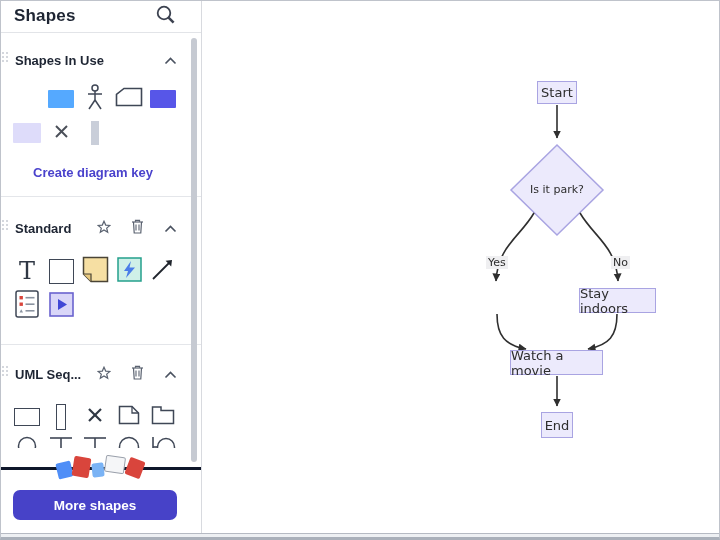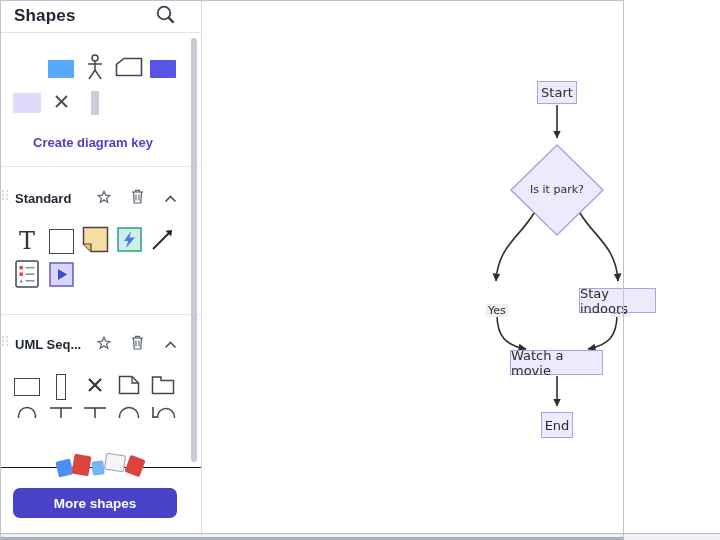--- a/index.html
+++ b/index.html
@@ -1,18 +1,18 @@
 <!DOCTYPE html>
 <html><head>
 <meta charset="utf-8">
 <style>
   * { margin:0; padding:0; box-sizing:border-box; }
   html,body { width:720px; height:540px; overflow:hidden;
               font-family:"Liberation Sans", sans-serif; background:#fff; }
-  .app { position:relative; width:624px; height:540px; background:#ec4899; }
+  .app { position:relative; width:720px; height:540px; background:#ec4899; }
   .frame { position:absolute; inset:0; border:1px solid #bfc3cb; border-bottom:3px solid #aab0ba; pointer-events:none; z-index:50; }
 
   
   .sidebar { position:absolute; left:0; top:0; width:202px; height:533px;
              background:#fff; border-right:1px solid #d8dadf; z-index:5; }
   .sb-header { position:relative; height:33px; border-bottom:1px solid #e2e4e8;
                display:flex; align-items:center; padding:0 14px; }
   .sb-title { font-size:17px; font-weight:bold; color:#1e2533; letter-spacing:.2px; }
   .icon-btn { background:none; border:none; cursor:pointer; display:flex; align-items:center; justify-content:center; padding:0; }
   .search-btn { position:absolute; right:24px; top:5px; width:22px; height:22px; }
@@ -37,21 +37,21 @@
   .uml-rect { width:26px; height:18px; border:1.6px solid #3f4756; background:#fff; }
   .uml-vbar { width:10px; height:26px; border:1.6px solid #3f4756; background:#fff; }
   .t-glyph { font-family:"DejaVu Serif", serif; font-size:24px; line-height:1; color:#2f3744; }
 
   .link { font-size:13px; font-weight:bold; color:#4a42cc; cursor:pointer; padding:10px 0 10px 33px; display:block; text-decoration:none; }
 
   .uml-row2 { height:15px; overflow:hidden; }
 
   
   .sb-footer { position:absolute; left:0; bottom:0; width:201px; height:66px;
-               background:#fff; border-top:1px solid #0f172a; }
+               background:#fff; border-top:3px solid #0f172a; }
   .cluster { position:absolute; left:55px; top:-16px; width:95px; height:36px; }
   .cluster i { position:absolute; border-radius:2px; }
   .more-btn { position:absolute; left:13px; top:20px; width:164px; height:30px;
               background:#4742c8; color:#fff; font-family:"Liberation Sans",sans-serif;
               font-size:13.5px; font-weight:bold; border:none; border-radius:7px; cursor:pointer; }
   .bottom-strip { position:absolute; left:0; bottom:0; width:720px; height:7px;
                   background:#eef0f3; border-top:1px solid #b6bac3; z-index:40; }
 
   
   .sb-scroll { position:absolute; right:4px; top:38px; width:6px; height:424px;
@@ -59,21 +59,21 @@
 
   
   .canvas { position:absolute; left:202px; top:0; width:518px; height:533px; background:#fff; }
   .fc-svg { position:absolute; inset:0; }
   .fc-node { position:absolute; background:#eceafc; border:1.4px solid #a9a4e2;
              display:flex; align-items:center; justify-content:center;
              font-family:"DejaVu Sans", sans-serif; font-size:13px; color:#2d2d2d; }
   .fc-diamond-label { position:absolute; left:310px; top:183px; width:90px; text-align:center;
              font-family:"DejaVu Sans", sans-serif; font-size:11px; color:#2d2d2d; }
   .fc-edge-label { position:absolute; background:#efeff1; padding:0 2px;
-             font-family:"DejaVu Sans", sans-serif; font-size:11px; color:#2d2d2d;margin-top:48px; }
+             font-family:"DejaVu Sans", sans-serif; font-size:11px; color:#2d2d2d; }
 </style>
 </head>
 <body>
 
 <div class="app">
 
   <div class="sidebar">
 
     <div class="sb-header">
       <span class="sb-title">Shapes</span>
@@ -81,20 +81,38 @@
         <span>
           <svg width="22" height="22" viewBox="0 0 22 22">
               <circle cx="9" cy="9" r="6.3" fill="none" stroke="#3c4250" stroke-width="1.8"></circle>
               <line x1="13.6" y1="13.6" x2="18.6" y2="18.6" stroke="#3c4250" stroke-width="2.6"></line>
             </svg>
         </span>
       </button>
     </div>
 
     <div class="section" style="padding-top:12px;">
+      <div class="sec-head">
+        <span class="drag-dots">
+            <i></i>
+            <i></i>
+            <i></i>
+            <i></i>
+            <i></i>
+            <i></i>
+          </span>
+        <span class="sec-title">Shapes In Use</span>
+        <span class="head-icons">
+          <button class="icon-btn">
+            <span><svg width="13" height="8" viewBox="0 0 13 8">
+                  <polyline points="1.5,6.5 6.5,1.5 11.5,6.5" fill="none" stroke="#4a5260" stroke-width="1.6"></polyline>
+                </svg></span>
+          </button>
+        </span>
+      </div>
       <div class="grid-row" style="margin-top:8px;">
         <span class="slot"></span>
         <span class="slot">
             <i class="sw-rect" style="background:#55a9ff;"></i>
           </span>
         <span class="slot">
           <span><svg width="18" height="26" viewBox="0 0 18 26">
                 <circle cx="9" cy="4" r="3" fill="none" stroke="#3f4756" stroke-width="1.5"></circle>
                 <line x1="9" y1="7" x2="9" y2="16" stroke="#3f4756" stroke-width="1.5"></line>
                 <line x1="2" y1="10" x2="16" y2="10" stroke="#3f4756" stroke-width="1.5"></line>

